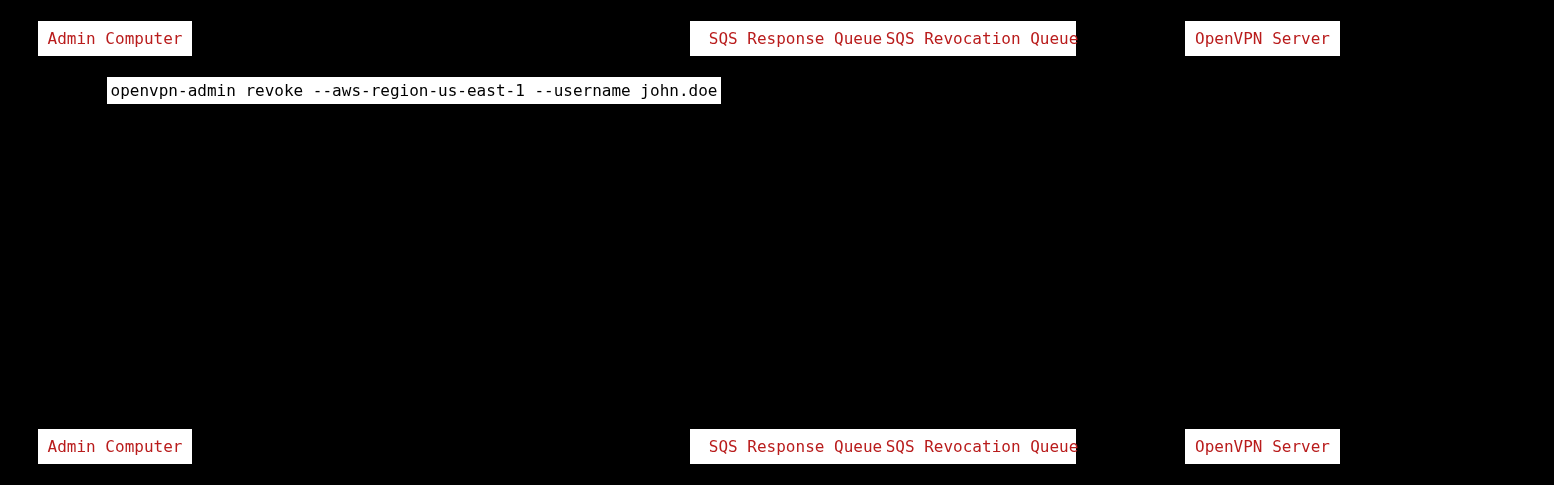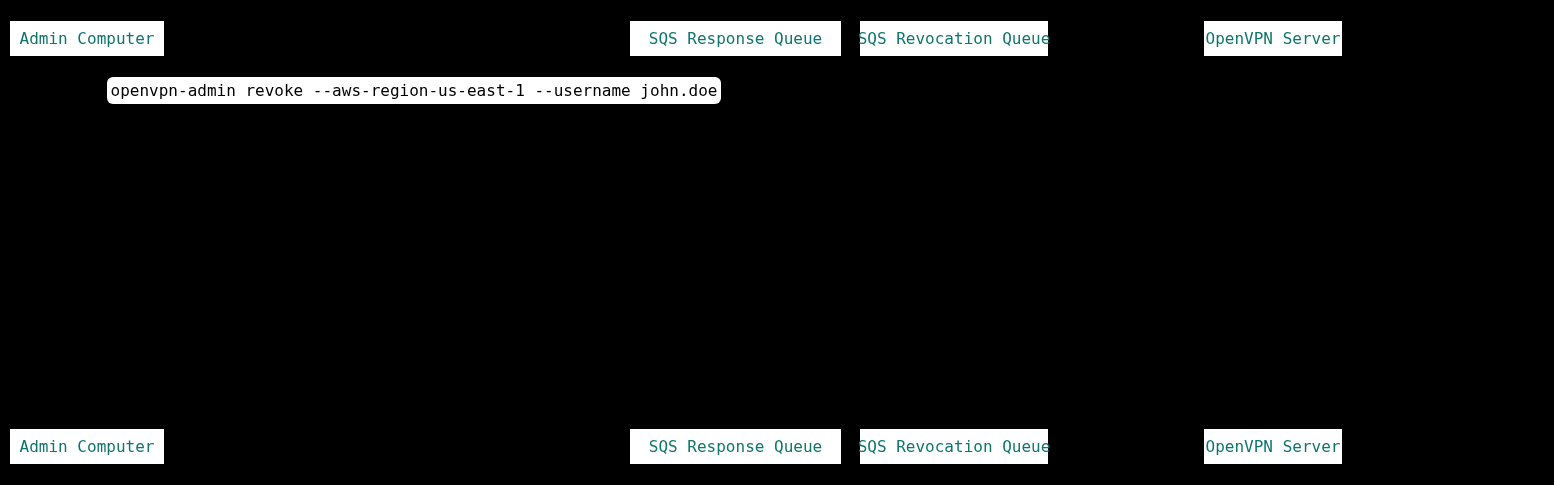--- a/index.html
+++ b/index.html
@@ -12,51 +12,51 @@
     width: 1554px;
     height: 485px;
     background: #000000;
     overflow: hidden;
     font-family: "DejaVu Sans Mono", "Liberation Mono", monospace;
   }
   .pbox {
     position: absolute;
     height: 35px;
     background: #ffffff;
-    color: #0f766e;
+    color: #b91c1c;
     display: flex;
     align-items: center;
     justify-content: center;
     font-size: 16px;
     line-height: 1;
     white-space: nowrap;
     box-sizing: border-box;
+    margin-left: 28px;
   }
   .row-top    { top: 21px; }
   .row-bottom { top: 429px; }
   .pos-0 { left: 10px;   width: 154px; }
-  .pos-1 { left: 630px;  width: 211px; }
+  .pos-1 { left: 662px;  width: 211px; }
   .pos-2 { left: 860px;  width: 188px; }
-  .pos-3 { left: 1204px; width: 138px; text-align: right; }
+  .pos-3 { left: 1157px; width: 155px; text-align: right; }
   .msg-label {
     position: absolute;
     left: 107px;
     top: 77px;
     width: 614px;
     height: 27px;
     background: #ffffff;
     color: #000000;
     display: flex;
     align-items: center;
     justify-content: center;
     font-size: 16px;
     line-height: 1;
     white-space: nowrap;
     box-sizing: border-box;
-    border-radius: 6px;
   }
 </style>
 </head>
 <body>
 
 <div class="diagram">
 
   <div class="pbox row-top pos-0">Admin Computer</div>
   <div class="pbox row-top pos-1">SQS Response Queue</div>
   <div class="pbox row-top pos-2">SQS Revocation Queue</div>

